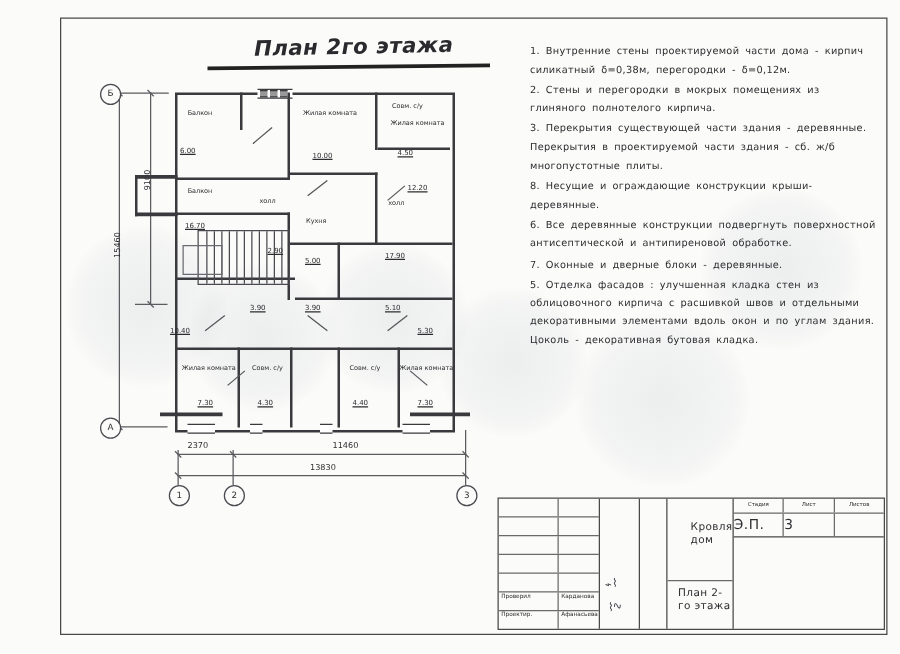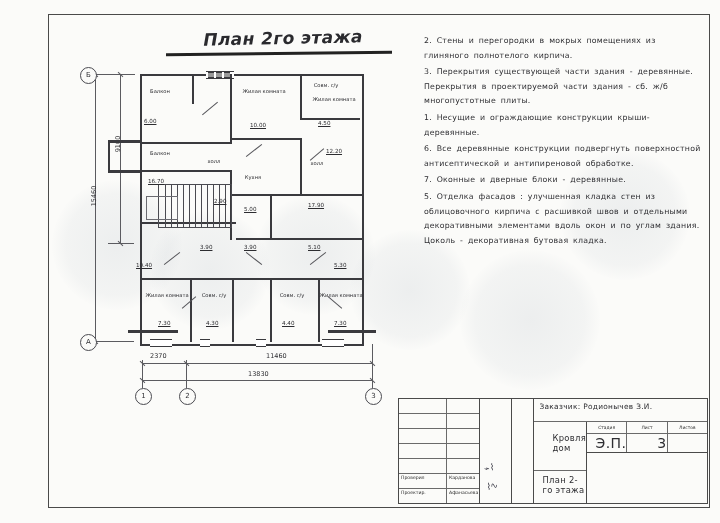--- a/index.html
+++ b/index.html
@@ -73,22 +73,22 @@
   .tbtxt{font-family:"DejaVu Sans",sans-serif;font-size:7.4px;color:#2d2d31;
          padding:3px 0 0 5px;letter-spacing:.3px;}
   #tb-bottom{flex:1;display:flex;}
   #tb-names{flex:1;display:flex;flex-direction:column;justify-content:space-around;}
   #tb-stage{width:120px;border-left:1.1px solid #4a4a4a;display:flex;flex-direction:column;}
   #tb-stage .hdr{display:flex;border-bottom:.9px solid #6a6a6a;height:11px;}
   #tb-stage .hdr div{flex:1;border-right:.8px solid #6a6a6a;font-size:4.4px;
                      text-align:center;line-height:11px;font-family:"DejaVu Sans",sans-serif;}
   #tb-stage .hdr div:last-child{border-right:none;}
   #tb-stage .vals{display:flex;height:18px;border-bottom:1.1px solid #4a4a4a;}
-  #tb-stage .vals div{flex:1;border-right:.8px solid #6a6a6a;font-size:14px;
-                      text-align:right;line-height:18px;font-family:"DejaVu Sans",sans-serif;}
+  #tb-stage .vals div{flex:1;border-right:.8px solid #6a6a6a;font-size:11px;
+                      text-align:left;line-height:18px;font-family:"DejaVu Sans",sans-serif;}
   #tb-stage .vals div:last-child{border-right:none;}
   #tb-stage .org{flex:1;text-align:center;font-size:7px;padding-top:3px;
                  line-height:10px;font-family:"DejaVu Serif",serif;}
   .sigmark{position:absolute;font-family:"DejaVu Sans",sans-serif;
            font-style:italic;font-size:9px;color:#3a3a46;transform:rotate(-12deg);}
 </style>
 </head>
 <body>
 
 <div id="sheet">
@@ -239,23 +239,24 @@
   <div class="tick" style="left:139px;top:380px;"></div>
   <div class="tick" style="left:369px;top:380px;"></div>
   <div class="dimtxt" style="left:150px;top:352px;">2370</div>
   <div class="dimtxt" style="left:266px;top:352px;">11460</div>
   <div class="dimtxt" style="left:248px;top:370px;">13830</div>
   <div class="axis" style="left:135px;top:388px;">1</div>
   <div class="axis" style="left:179px;top:388px;">2</div>
   <div class="axis" style="left:365px;top:388px;">3</div>
 
   <div id="notes">
+    <p class="hand">1. Внутренние стены проектируемой части дома - кирпич силикатный δ=0,38м, перегородки - δ=0,12м.</p>
     <p class="hand">2. Стены и перегородки в мокрых помещениях из глиняного полнотелого кирпича.</p>
     <p class="hand">3. Перекрытия существующей части здания - деревянные. Перекрытия в проектируемой части здания - сб. ж/б многопустотные плиты.</p>
-    <p class="hand">1. Несущие и ограждающие конструкции крыши- деревянные.</p>
+    <p class="hand">8. Несущие и ограждающие конструкции крыши- деревянные.</p>
     <p class="hand">6. Все деревянные конструкции подвергнуть поверхностной антисептической и антипиреновой обработке.</p>
     <p class="hand">7. Оконные и дверные блоки - деревянные.</p>
     <p class="hand">5. Отделка фасадов : улучшенная кладка стен из облицовочного кирпича с расшивкой швов и отдельными декоративными элементами вдоль окон и по углам здания. Цоколь - декоративная бутовая кладка.</p>
   </div>
 
   <div id="tb">
 
     <div id="tb-left">
       <div class="r">
           <div class="c1"></div>
@@ -287,23 +288,20 @@
       </div>
     </div>
 
     <div id="tb-sig">
       <div class="sigmark" style="left:4px;top:64px;">⌁⌇</div>
       <div class="sigmark" style="left:6px;top:82px;">⌇∿</div>
     </div>
     <div id="tb-date"></div>
 
     <div id="tb-main">
-      <div class="tbrow" style="height:22px;">
-        <div class="tbtxt hand">Заказчик:  Родионычев З.И.</div>
-      </div>
       <div id="tb-bottom">
         <div id="tb-names">
           <div class="tbtxt hand" style="font-size:8.4px;padding-left:18px;">Кровля дом</div>
           <div class="tbtxt hand" style="font-size:8.4px;padding-left:8px;border-top:.9px solid #6a6a6a;padding-top:4px;">План 2-го этажа</div>
         </div>
         <div id="tb-stage">
           <div class="hdr">
             <div>Стадия</div>
             <div>Лист</div>
             <div>Листов</div>

